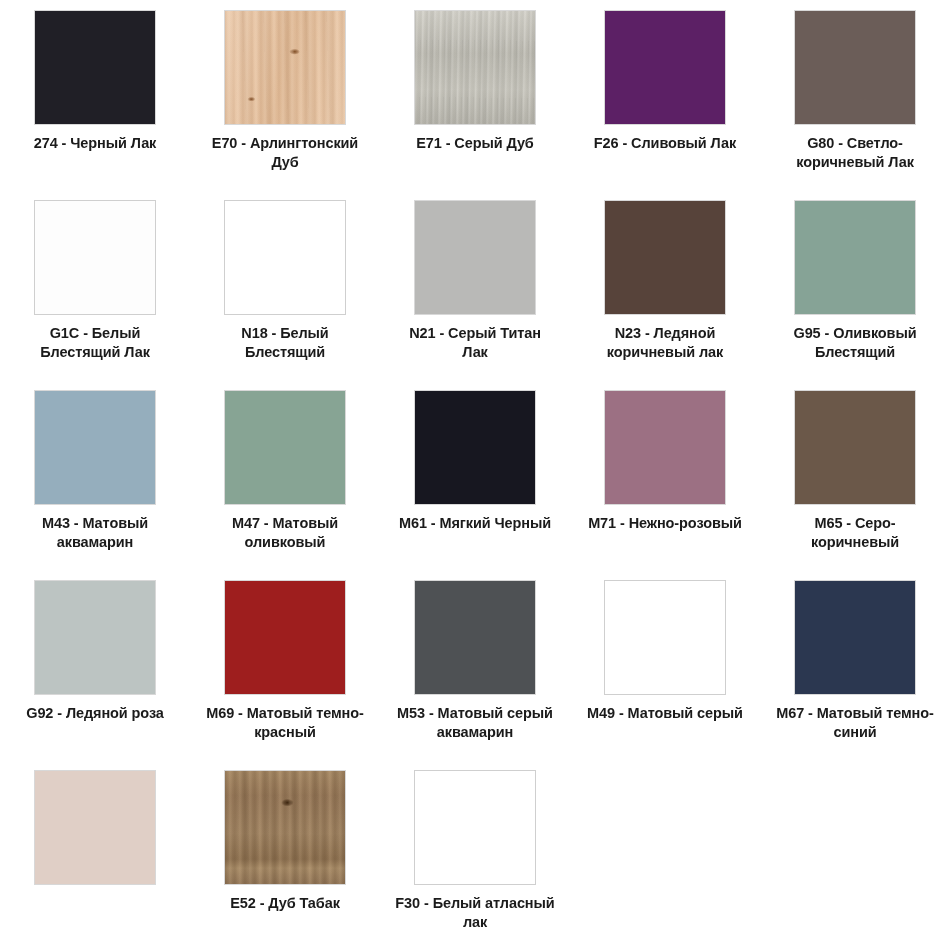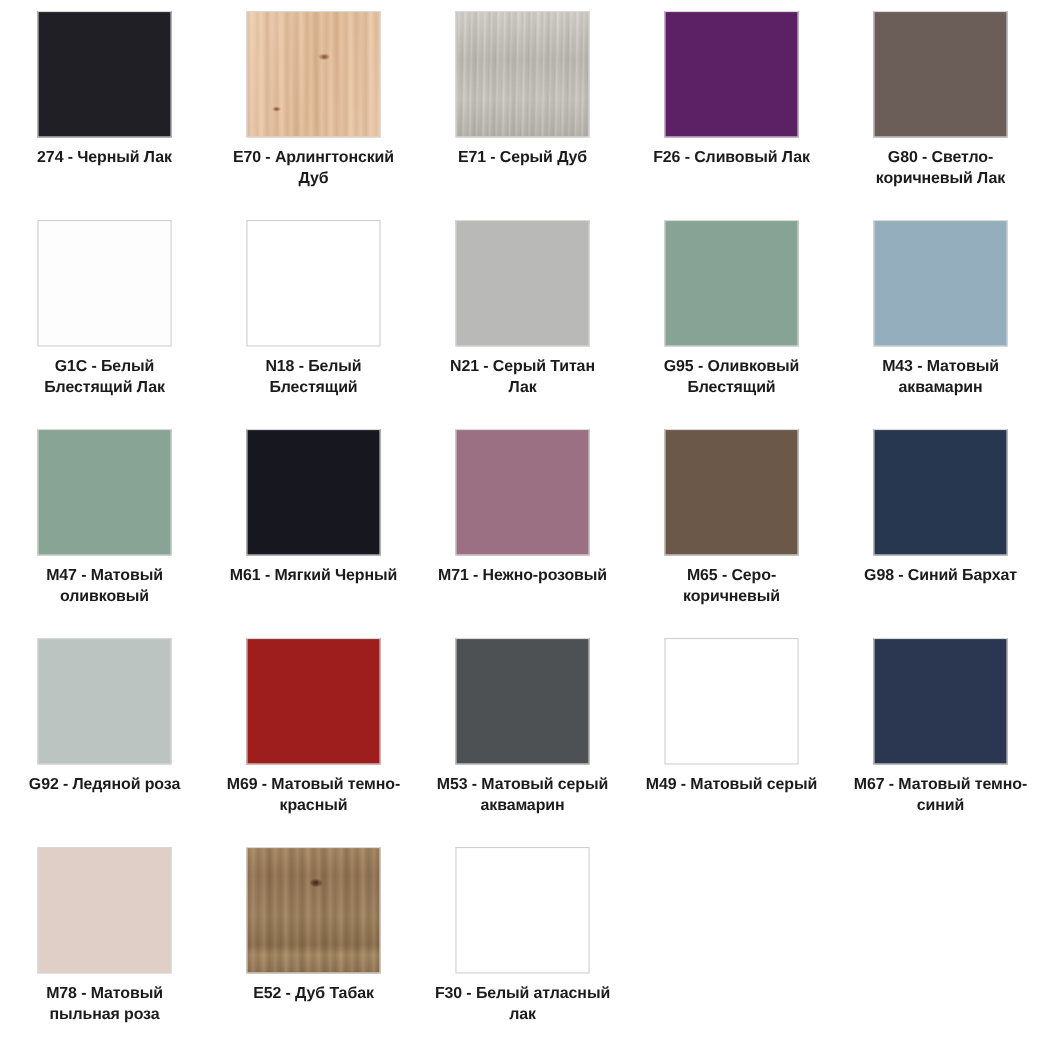--- a/index.html
+++ b/index.html
@@ -131,20 +131,24 @@
     </div>
     <div class="swatch-cell">
       <div class="swatch-chip light" style="background-color: rgb(255, 255, 255);"></div>
       <div class="swatch-label">N18 - Белый Блестящий</div>
     </div>
     <div class="swatch-cell">
       <div class="swatch-chip" style="background-color: rgb(185, 185, 183);"></div>
       <div class="swatch-label">N21 - Серый Титан Лак</div>
     </div>
     <div class="swatch-cell">
+      <div class="swatch-chip" style="background-color: rgb(87, 67, 58);"></div>
+      <div class="swatch-label">N23 - Ледяной коричневый лак</div>
+    </div>
+    <div class="swatch-cell">
       <div class="swatch-chip" style="background-color: rgb(134, 163, 150);"></div>
       <div class="swatch-label">G95 - Оливковый Блестящий</div>
     </div>
     <div class="swatch-cell">
       <div class="swatch-chip" style="background-color: rgb(149, 174, 189);"></div>
       <div class="swatch-label">M43 - Матовый аквамарин</div>
     </div>
     <div class="swatch-cell">
       <div class="swatch-chip" style="background-color: rgb(135, 164, 148);"></div>
       <div class="swatch-label">M47 - Матовый оливковый</div>
@@ -155,24 +159,20 @@
     </div>
     <div class="swatch-cell">
       <div class="swatch-chip" style="background-color: rgb(156, 112, 131);"></div>
       <div class="swatch-label">M71 - Нежно-розовый</div>
     </div>
     <div class="swatch-cell">
       <div class="swatch-chip" style="background-color: rgb(107, 88, 73);"></div>
       <div class="swatch-label">M65 - Серо-коричневый</div>
     </div>
     <div class="swatch-cell">
-      <div class="swatch-chip" style="background-color: rgb(39, 55, 79);"></div>
-      <div class="swatch-label">G98 - Синий Бархат</div>
-    </div>
-    <div class="swatch-cell">
       <div class="swatch-chip" style="background-color: rgb(188, 196, 194);"></div>
       <div class="swatch-label">G92 - Ледяной роза</div>
     </div>
     <div class="swatch-cell">
       <div class="swatch-chip" style="background-color: rgb(158, 30, 30);"></div>
       <div class="swatch-label">M69 - Матовый темно-красный</div>
     </div>
     <div class="swatch-cell">
       <div class="swatch-chip" style="background-color: rgb(78, 81, 84);"></div>
       <div class="swatch-label">M53 - Матовый серый аквамарин</div>
@@ -180,21 +180,20 @@
     <div class="swatch-cell">
       <div class="swatch-chip light" style="background-color: rgb(255, 255, 255);"></div>
       <div class="swatch-label">M49 - Матовый серый</div>
     </div>
     <div class="swatch-cell">
       <div class="swatch-chip" style="background-color: rgb(43, 55, 80);"></div>
       <div class="swatch-label">M67 - Матовый темно-синий</div>
     </div>
     <div class="swatch-cell">
       <div class="swatch-chip" style="background-color: rgb(224, 207, 198);"></div>
-      <div class="swatch-label">M78 - Матовый пыльная роза</div>
     </div>
     <div class="swatch-cell">
       <div class="swatch-chip grain-tobacco"></div>
       <div class="swatch-label">E52 - Дуб Табак</div>
     </div>
     <div class="swatch-cell">
       <div class="swatch-chip light" style="background-color: rgb(255, 255, 255);"></div>
       <div class="swatch-label">F30 - Белый атласный лак</div>
     </div>
   </div>

